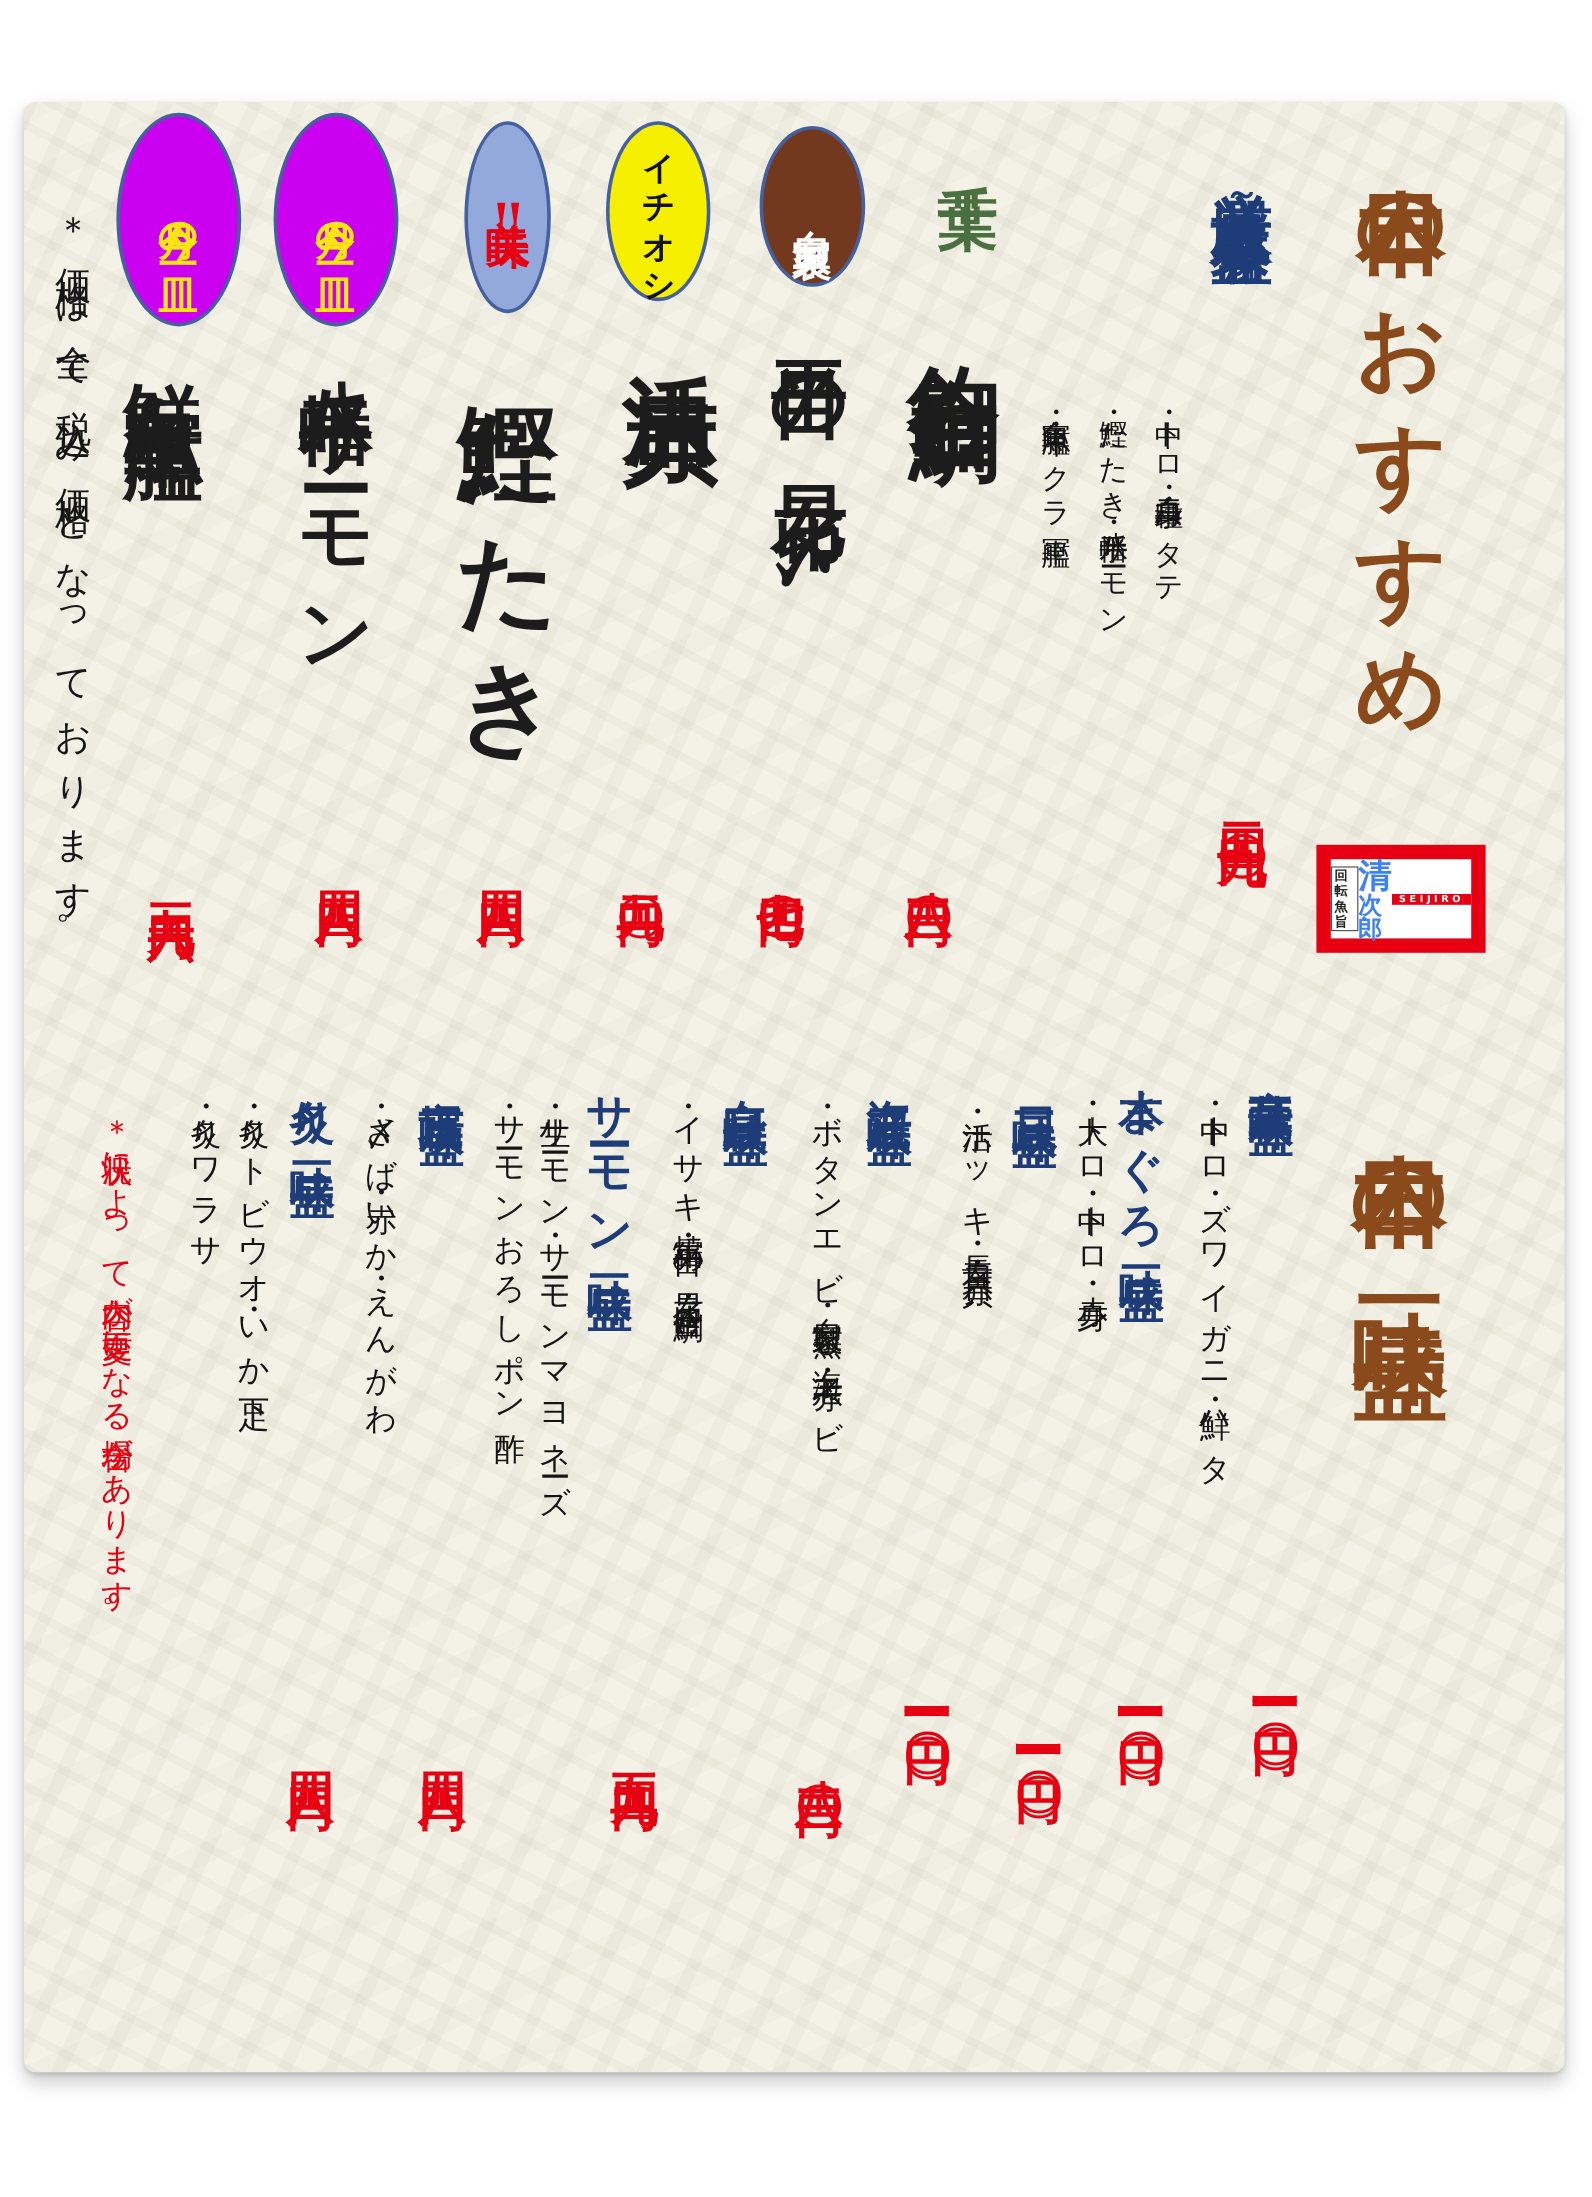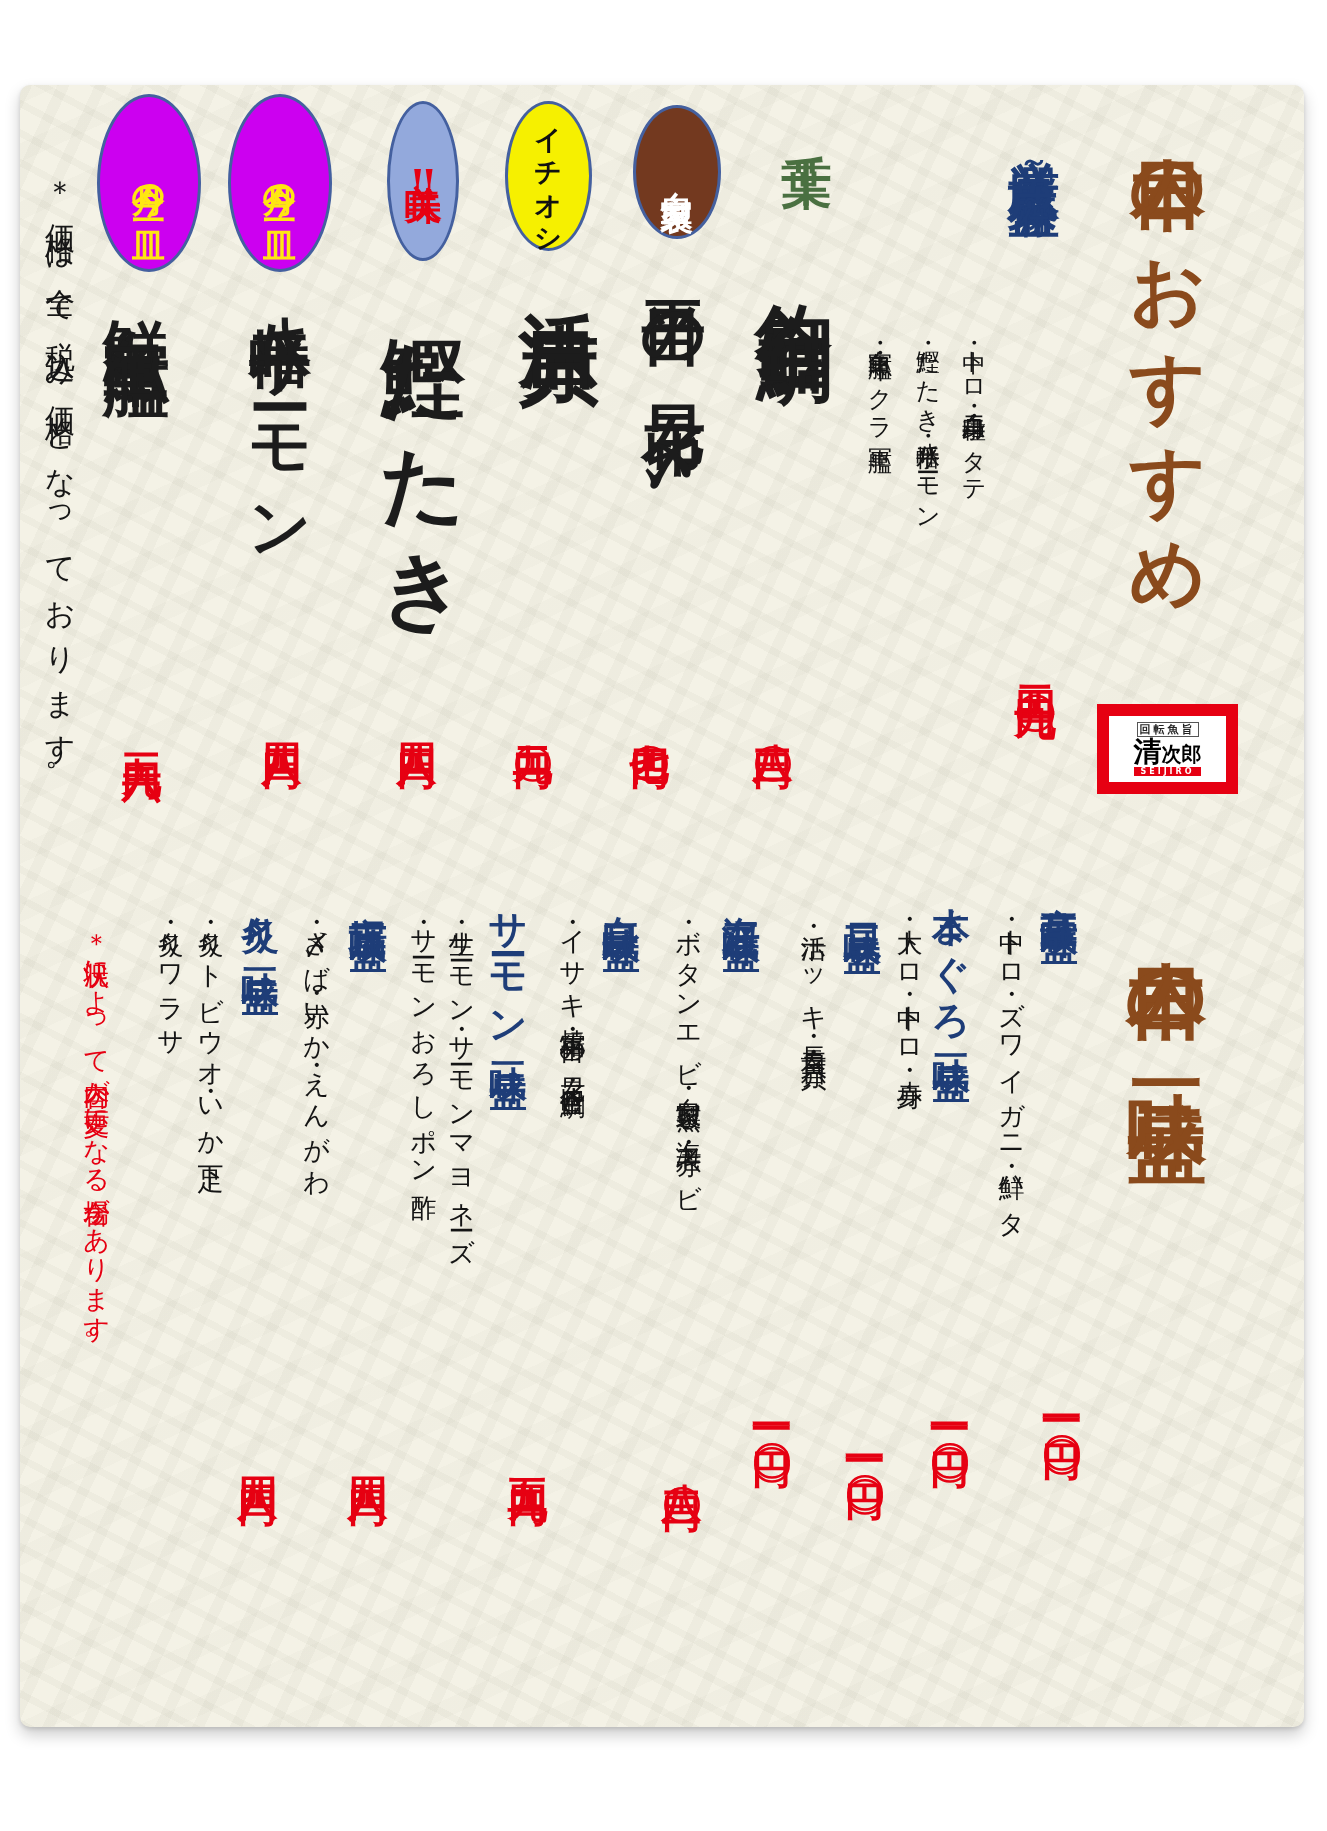--- a/index.html
+++ b/index.html
@@ -53,27 +53,27 @@
   .btx-red{color:#e60012;font-size:37px;letter-spacing:4px;}
   .btx-black{color:#111;font-size:27px;letter-spacing:3px;}
   .btx-white{color:#ffffff;font-size:33px;letter-spacing:5px;}
   .logo{
     position:absolute;left:1097px;top:704px;width:141px;height:90px;
     background:#e60012;display:flex;align-items:center;justify-content:center;
     box-sizing:border-box;
   }
   .logo-inner{
     background:#ffffff;width:117px;height:66px;
-    display:flex;flex-direction:column;align-items:center;justify-content:center;
+    display:flex;align-items:center;justify-content:center;
   }
   .logo-header{
     font-size:11px;font-weight:bold;color:#222;
     border:1px solid #555;padding:0 2px;letter-spacing:3px;line-height:1.2;
   }
-  .logo-name{line-height:1;color:#000000;margin-top:1px;}
+  .logo-name{line-height:1;color:#3b82f6;margin-top:1px;}
   .logo-name .big{font-size:28px;font-weight:bold;}
   .logo-name .small{font-size:20px;font-weight:bold;}
   .logo-romaji{
     background:#e60012;color:#fff;font-family:"DejaVu Sans","Liberation Sans",sans-serif;
     font-size:8px;letter-spacing:3px;line-height:1.2;padding:0 6px;margin-top:1px;font-weight:bold;
   }
 </style>
 </head>
 <body>
 

